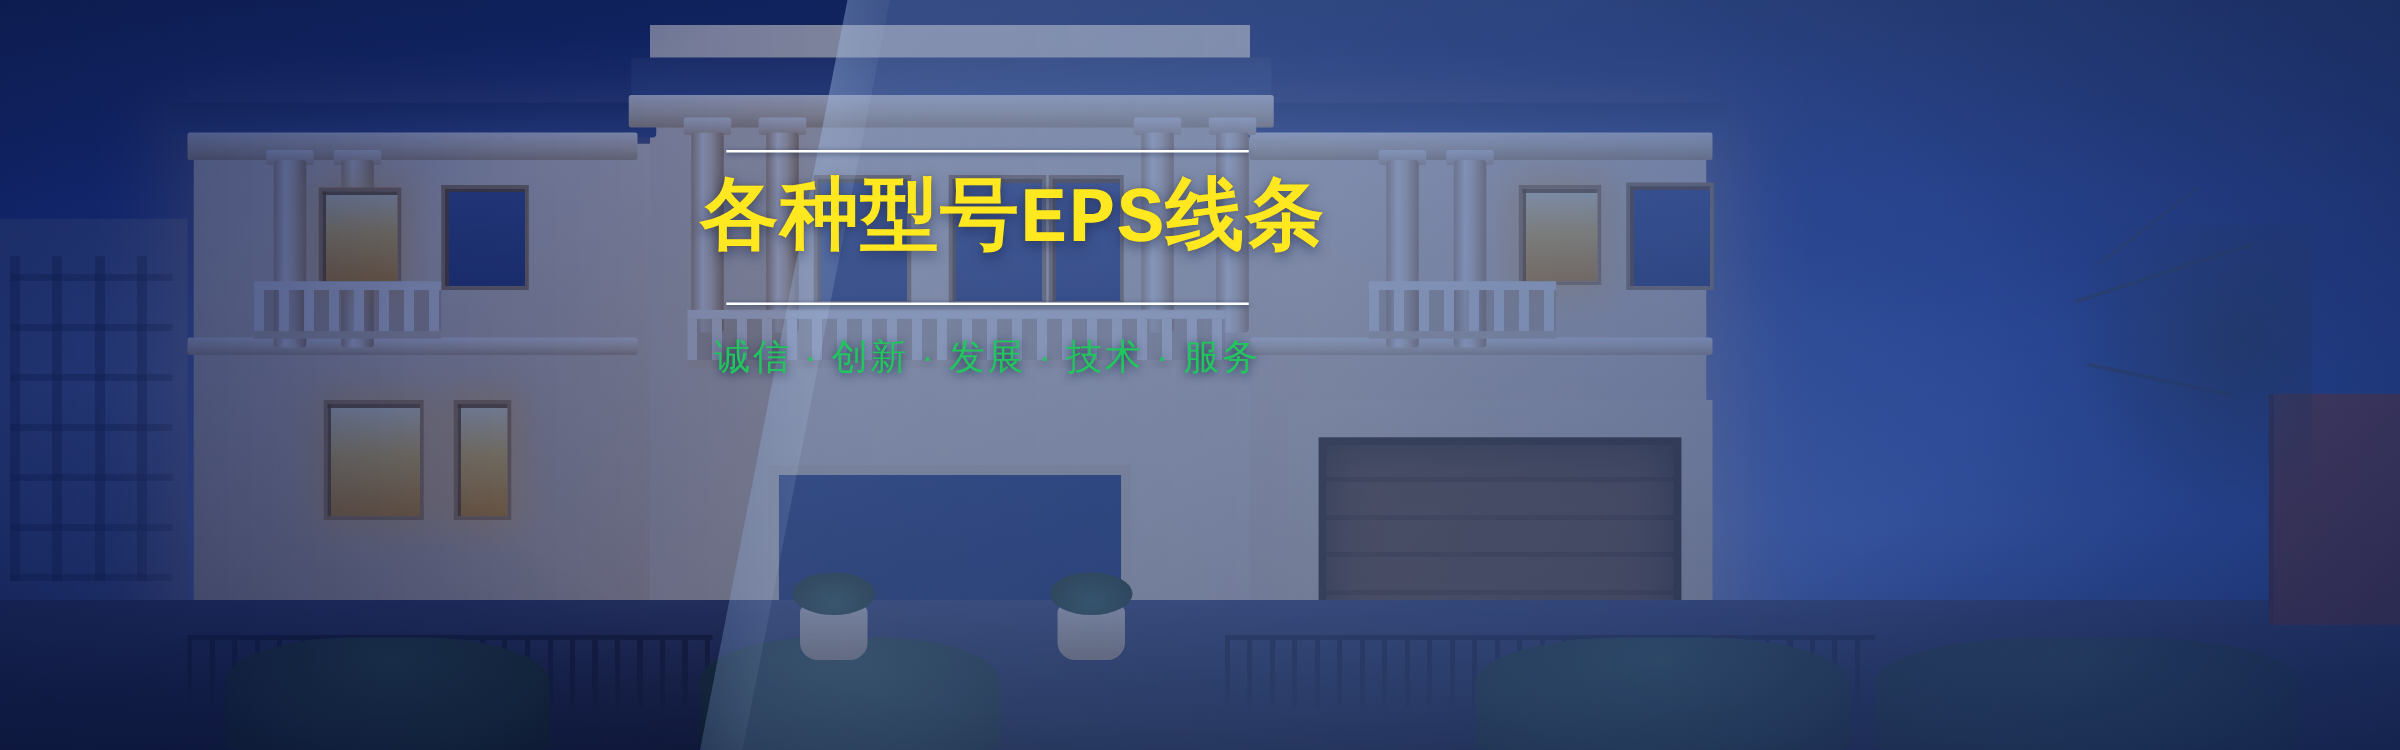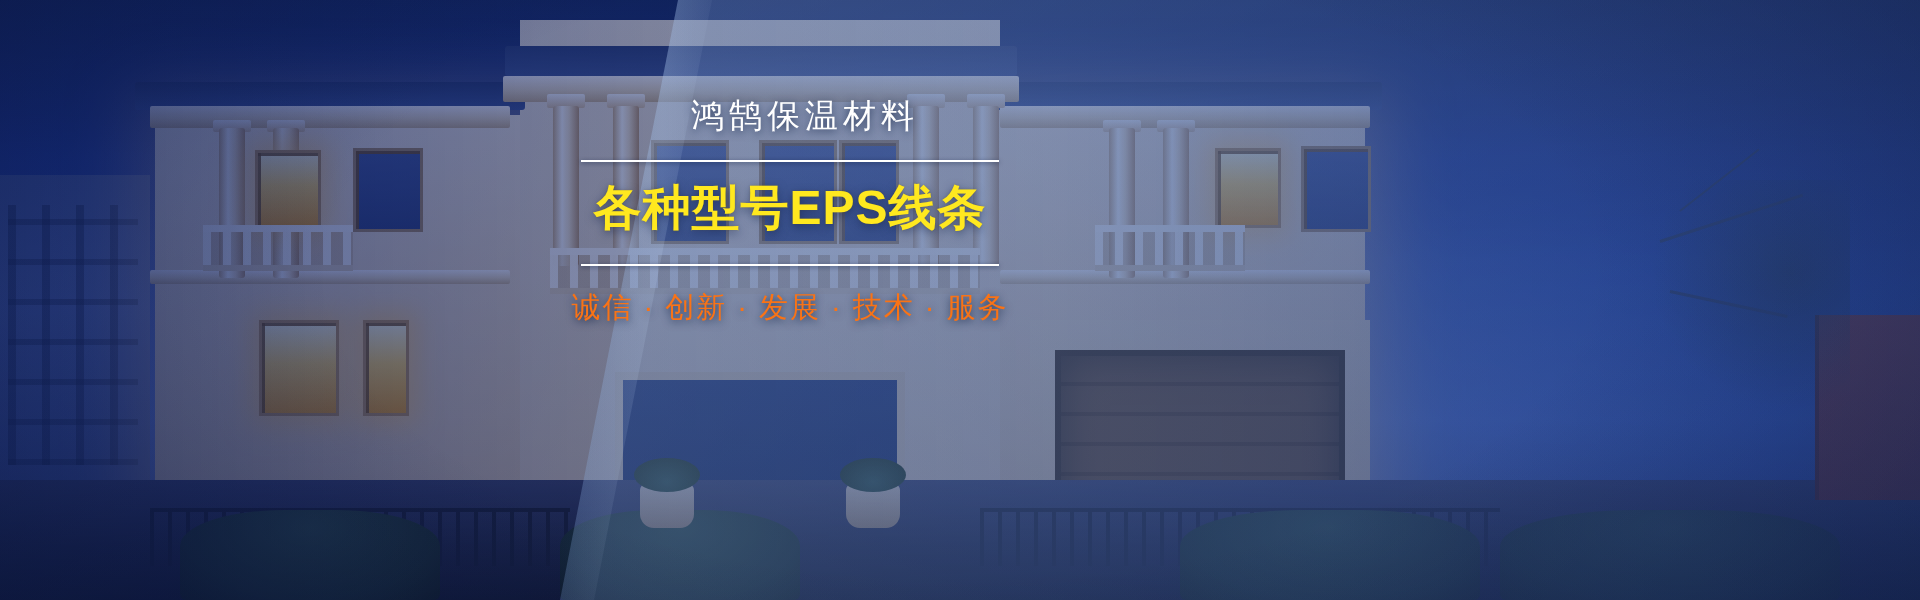--- a/index.html
+++ b/index.html
@@ -233,32 +233,33 @@
     background:#ffffff;
     margin:24px auto 0;
     width:418px;
     box-shadow:0 1px 4px rgba(10,25,60,.55);
   }
   .rule.bottom { margin:28px auto 0; width:418px; }
   .headline {
     margin-top:18px;
   }
   .headline .line {
-    font-size:48px;
+    font-size:63px;
     font-weight:bold;
     color:#ffe81f;
     letter-spacing:1px;
     line-height:1.18;
     white-space:nowrap;
     text-shadow:0 3px 10px rgba(15,30,70,.55), 0 0 2px rgba(120,90,0,.35);
+    font-family:Liberation Mono, monospace;
   }
   .tagline {
     margin-top:22px;
     font-size:29px;
-    color:#f97316;
+    color:#22c55e;
     letter-spacing:2px;
     text-shadow:0 2px 8px rgba(10,25,60,.75);
     white-space:nowrap;
   }
 </style>
 </head>
 <body>
 
 <div id="banner">
 
@@ -340,21 +341,20 @@
   </div>
 
   <div class="tint-global"></div>
   <div class="tint-blue"></div>
   <div class="panel"></div>
   <div class="panel-edge"></div>
   <div class="vignette"></div>
 
   <div class="copy">
 
-    <div class="eyebrow">鸿鹄保温材料</div>
 
     <div class="rule"></div>
 
     <div class="headline">
       <div class="line">各种型号EPS线条</div>
     </div>
 
     <div class="rule bottom"></div>
 
     <div class="tagline">诚信 · 创新 · 发展 · 技术 · 服务</div>

